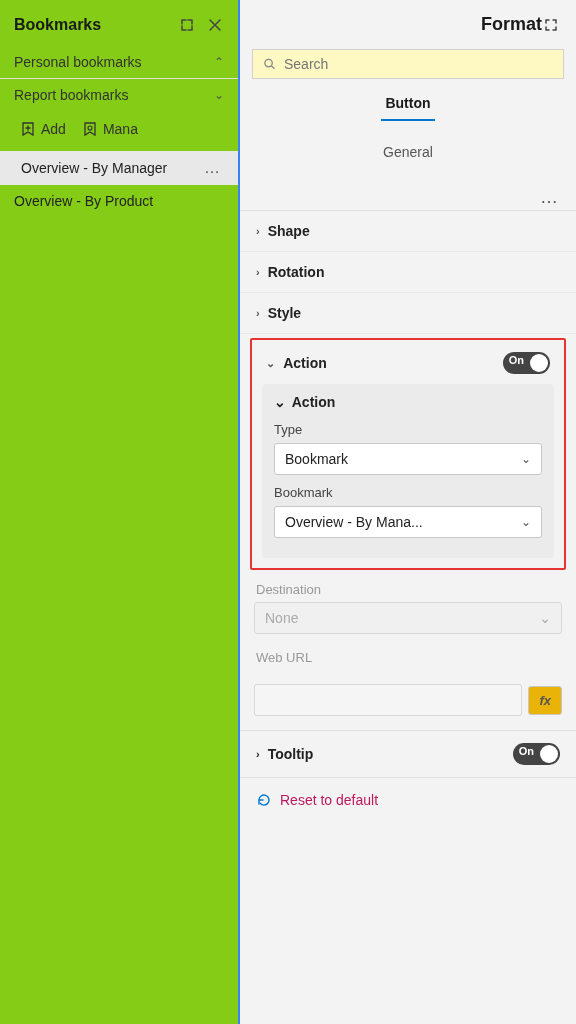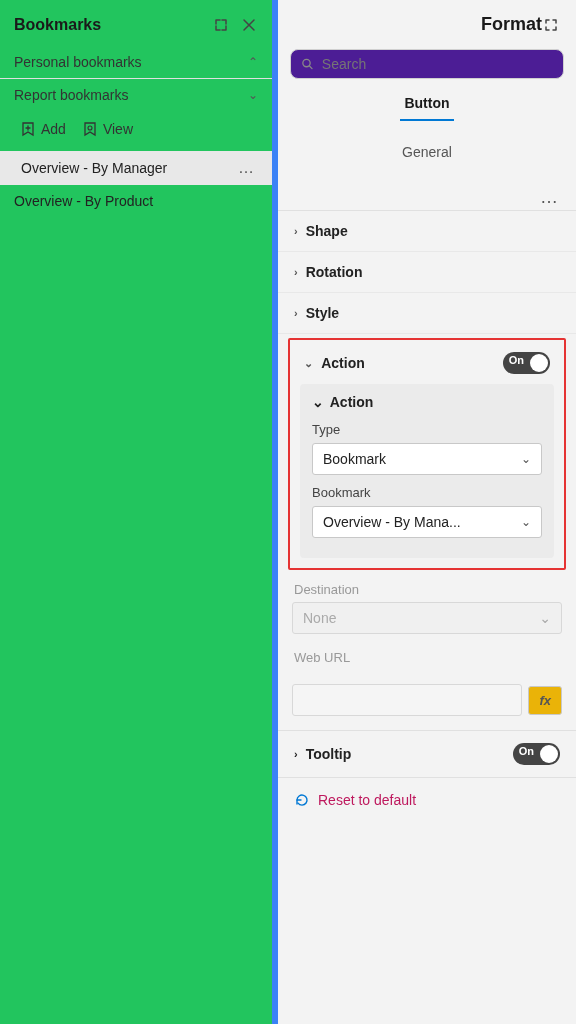--- a/index.html
+++ b/index.html
@@ -8,23 +8,23 @@
       font-size: 14px;
       background: #f3f3f3;
       display: flex;
       width: 576px;
       height: 1024px;
       overflow: hidden;
     }
 
     
     .left-panel {
-      width: 278px;
-      background: #22c55e;
-      border-right: 6px solid #3b82f6;
+      width: 240px;
+      background: #84cc16;
+      border-right: 2px solid #3b82f6;
       display: flex;
       flex-direction: column;
       padding: 0;
       flex-shrink: 0;
     }
 
     .panel-header {
       display: flex;
       align-items: center;
       justify-content: space-between;
@@ -139,23 +139,23 @@
     .right-title {
       font-size: 18px;
       font-weight: 600;
       color: #1a1a1a;
     }
 
     .search-box {
       margin: 4px 12px 8px 12px;
       display: flex;
       align-items: center;
-      background: #4c1d95;
+      background: #fef9c3;
       border: 1px solid #d0d0d0;
-      border-radius: 8px;
+      border-radius: 0;
       padding: 6px 10px;
       gap: 8px;
     }
 
     .search-box input {
       border: none;
       outline: none;
       font-size: 14px;
       color: #888;
       background: transparent;
@@ -447,21 +447,21 @@
         <path d="M3 2h10v12l-5-3-5 3V2z" stroke="#333" stroke-width="1.3" fill="none"></path>
         <path d="M6 7h4M8 5v4" stroke="#333" stroke-width="1.3" stroke-linecap="round"></path>
       </svg>
       <span>Add</span>
     </button>
     <button class="action-btn">
       <svg viewBox="0 0 16 16" fill="none">
         <path d="M3 2h10v12l-5-3-5 3V2z" stroke="#333" stroke-width="1.3" fill="none"></path>
         <circle cx="8" cy="7" r="2" stroke="#333" stroke-width="1.1"></circle>
       </svg>
-      <span>View</span>
+      <span>Mana</span>
     </button>
   </div>
 
   <div class="bookmark-item selected">
     <span class="item-text">Overview - By Manager</span>
     <button class="more-btn">…</button>
   </div>
   <div class="bookmark-item">
     <span class="item-text">Overview - By Product</span>
   </div>

